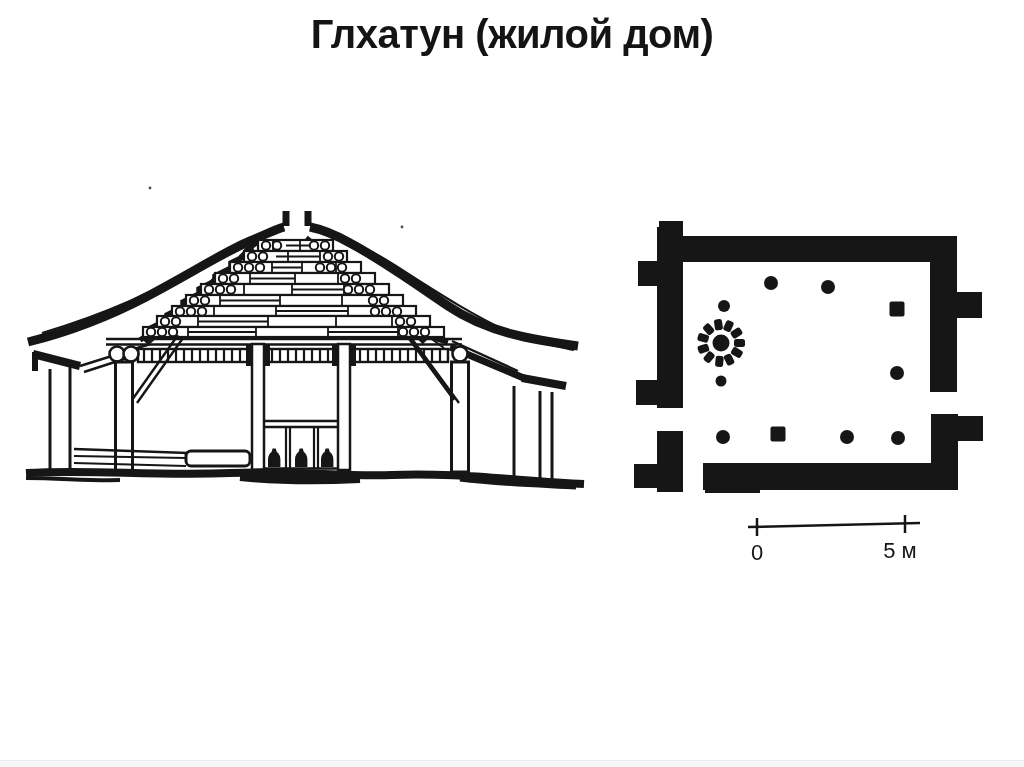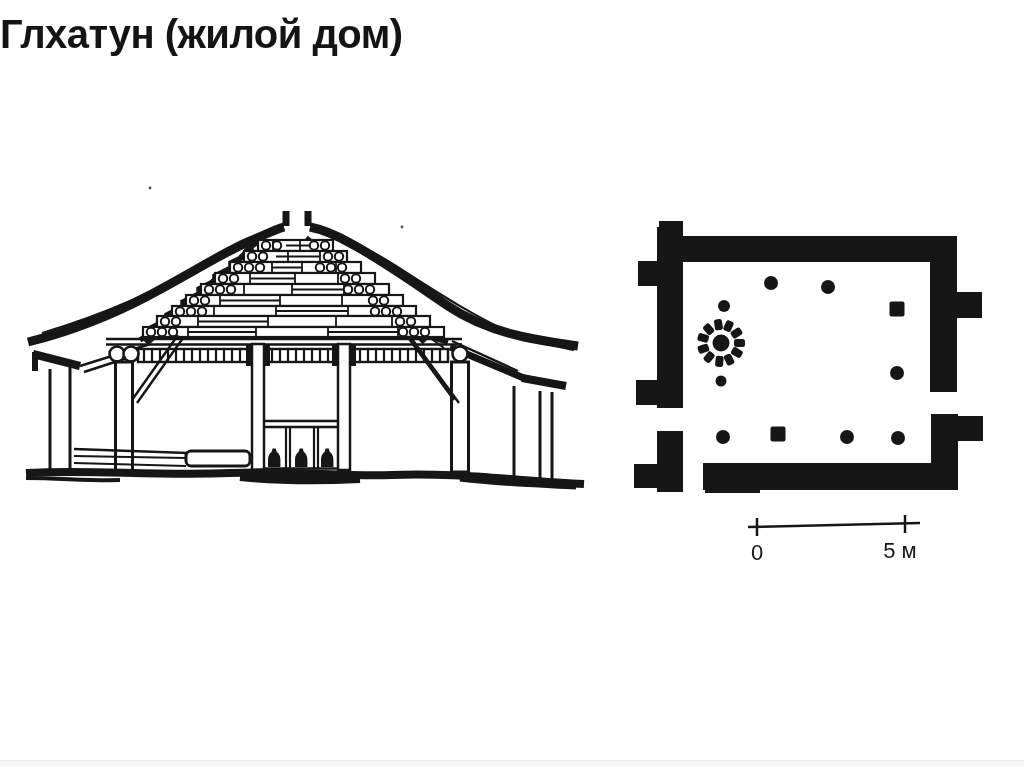--- a/index.html
+++ b/index.html
@@ -1,21 +1,21 @@
 <!DOCTYPE html>
 <html><head>
 <meta charset="utf-8">
 <style>
   html,body{margin:0;padding:0;}
   body{
     width:1024px;height:767px;background:#ffffff;position:relative;
     overflow:hidden;font-family:"Liberation Sans",sans-serif;
   }
   .title{
-    position:absolute;top:12px;left:0;width:1024px;text-align:left;
+    position:absolute;top:12px;left:0;width:1024px;text-align:center;
     font-size:40px;font-weight:700;color:#141414;letter-spacing:-0.5px;
   }
   .canvas{position:absolute;left:0;top:0;}
   .footer-strip{
     position:absolute;left:0;bottom:0;width:1024px;height:6px;
     background:#f7f7f9;border-top:1px solid #ececef;
   }
   svg{shape-rendering:geometricPrecision;}
   .ink{stroke:#161616;fill:none;}
   text{font-family:"Liberation Sans",sans-serif;fill:#161616;}

